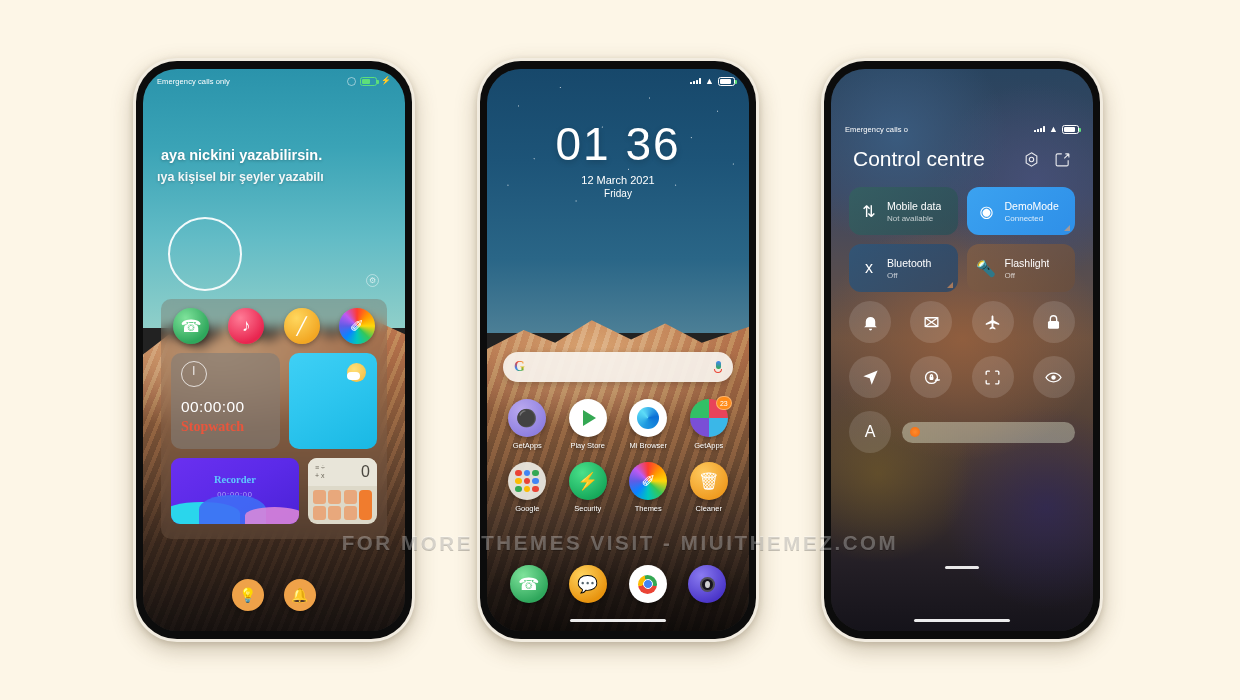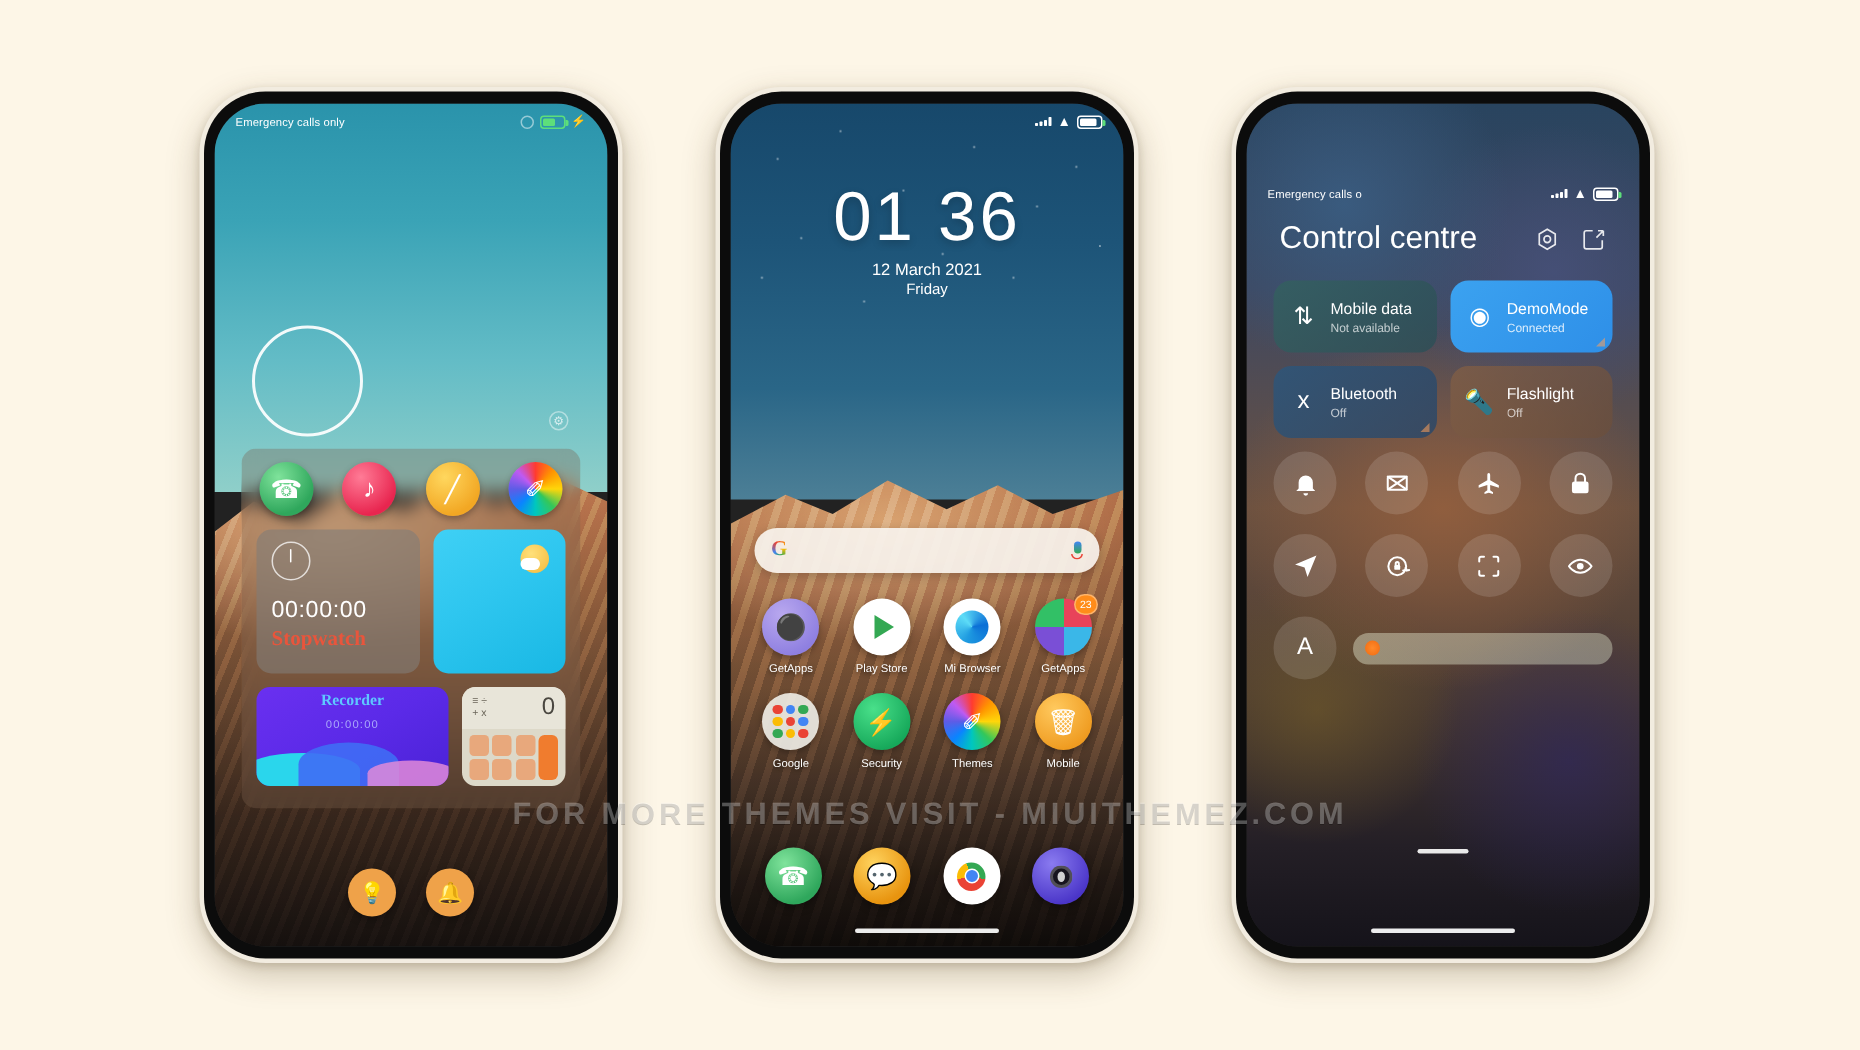--- a/index.html
+++ b/index.html
@@ -122,21 +122,21 @@
     background:linear-gradient(150deg,#3fd0f5 0%, #2ec6ef 45%, #19b8e4 100%);
   }
   .w-sun { position:absolute; right:11px; top:10px; width:19px;height:19px;border-radius:50%;
            background:radial-gradient(circle at 38% 32%, #ffe07a, #f5b93a); }
   .w-cloud { position:absolute; right:17px; top:19px; width:13px;height:8px;border-radius:7px;background:#fff; }
 
   .wrow-3 { display:flex; gap:9px; height:66px; }
   .w-rec {
     flex:1.85; border-radius:9px; overflow:hidden; position:relative;
     background:linear-gradient(150deg,#6a30f0 0%,#5b2ae8 50%,#4a22d6 100%);
-    display:flex; flex-direction:column; align-items:center; padding-top:4px;
+    display:flex; flex-direction:column; align-items:center; padding-top:16px;
   }
   .rec-title { font-family:"Liberation Serif", serif; font-weight:700; font-size:10.5px;
                color:#5ec8ff; }
   .rec-time { font-size:7.5px; color:rgba(190,200,255,.78); margin-top:5px; letter-spacing:.8px; }
   .rec-w1,.rec-w2,.rec-w3 { position:absolute; bottom:0; border-radius:50% 50% 0 0; }
   .rec-w1 { left:-6%; width:60%; height:34%; background:#2ad6ec; }
   .rec-w2 { left:22%; width:52%; height:44%; background:#3f6df5; opacity:.9; }
   .rec-w3 { right:-4%; width:46%; height:26%; background:#e089d8; opacity:.85; }
 
   .w-calc { flex:1; border-radius:9px; overflow:hidden; background:#ddd9c9;
@@ -329,20 +329,24 @@
         <span>Emergency calls only</span>
         <span class="sb-right">
           <span class="circ-dot"></span>
           <span class="batt">
               <i></i>
             </span>
           <span class="bolt">⚡</span>
         </span>
       </div>
 
+      <div class="p1-lines">
+        <div class="p1-l1">aya nickini yazabilirsin.</div>
+        <div class="p1-l2">ıya kişisel bir şeyler yazabilı</div>
+      </div>
       <div class="p1-ring"></div>
       <div class="p1-tinyicon">⚙</div>
 
       <div class="wpanel">
 
         <div class="wrow-icons">
           <div class="wico ico-phone">☎</div>
           <div class="wico ico-music">♪</div>
           <div class="wico ico-note">╱</div>
           <div class="wico ico-theme">✐</div>
@@ -483,21 +487,21 @@
           <div class="acell">
             <div class="aicon ic-security">⚡</div>
             <div class="alabel">Security</div>
           </div>
           <div class="acell">
             <div class="aicon ic-themes">✐</div>
             <div class="alabel">Themes</div>
           </div>
           <div class="acell">
             <div class="aicon ic-cleaner">🗑</div>
-            <div class="alabel">Mobile</div>
+            <div class="alabel">Cleaner</div>
           </div>
         </div>
 
       </div>
 
       <div class="p2-dock">
         <div class="dico d-phone">☎</div>
         <div class="dico d-msg">💬</div>
         <div class="dico d-chrome">
             <span class="chrome-in"></span>

